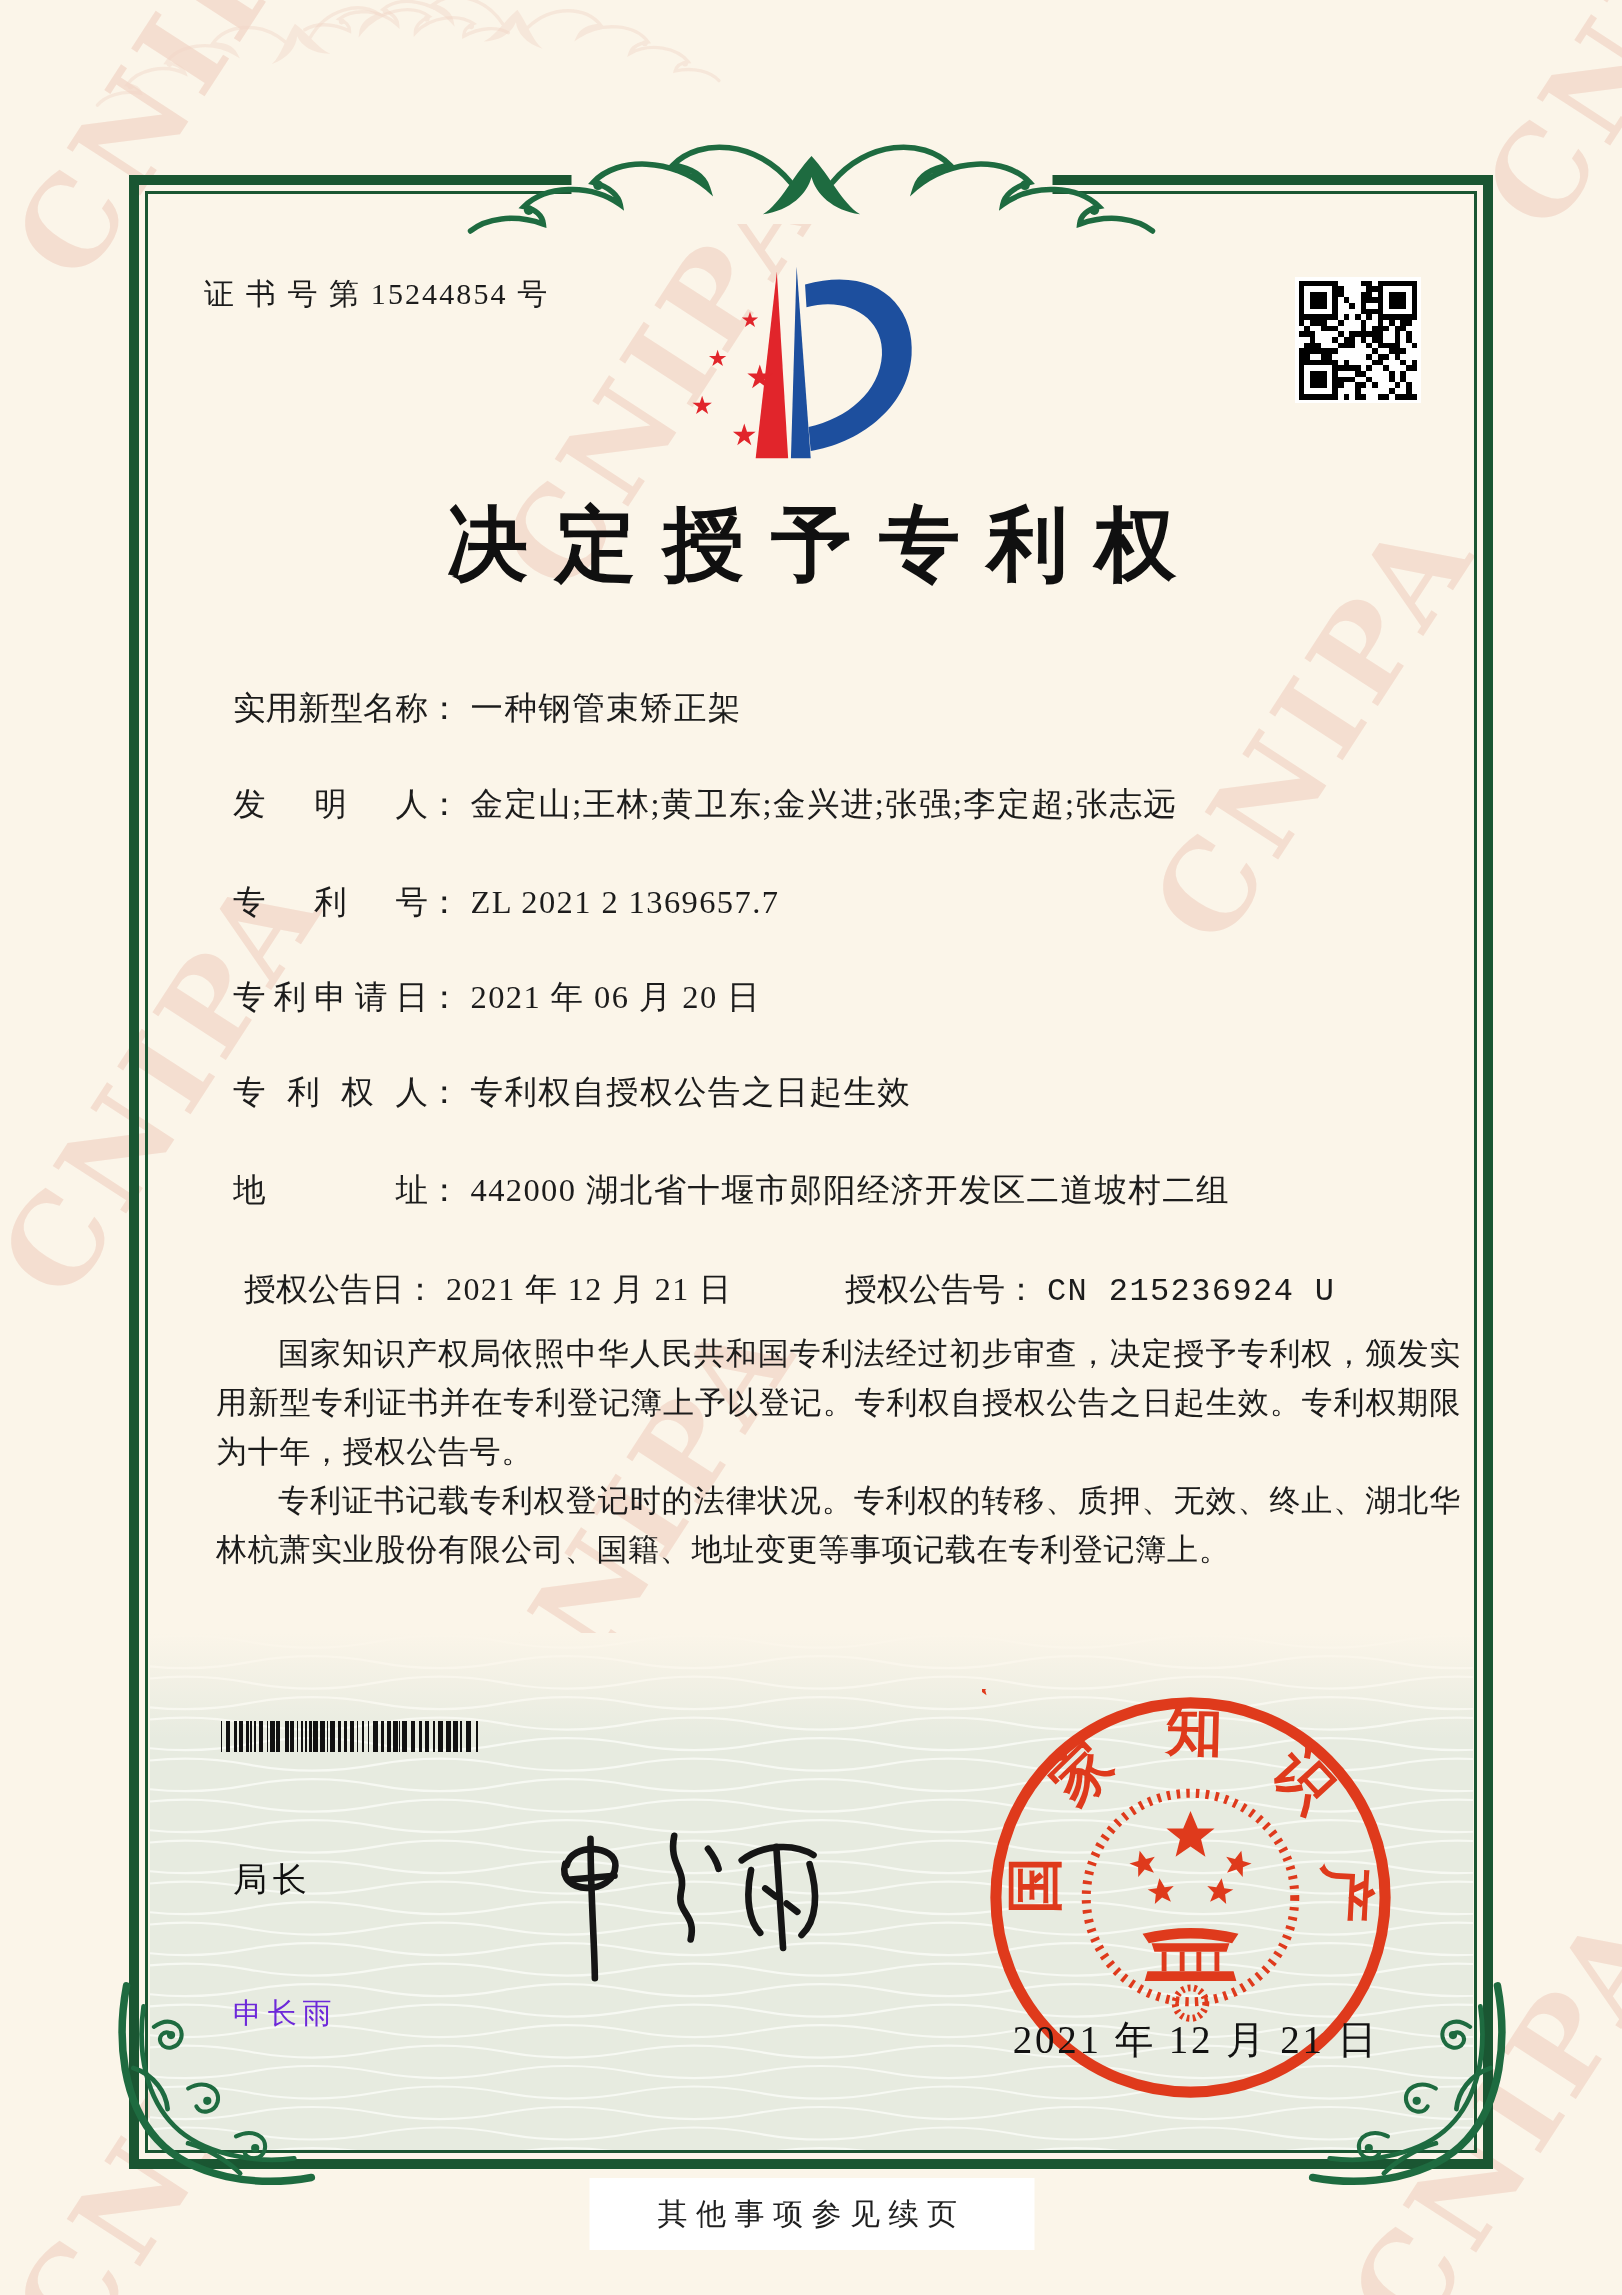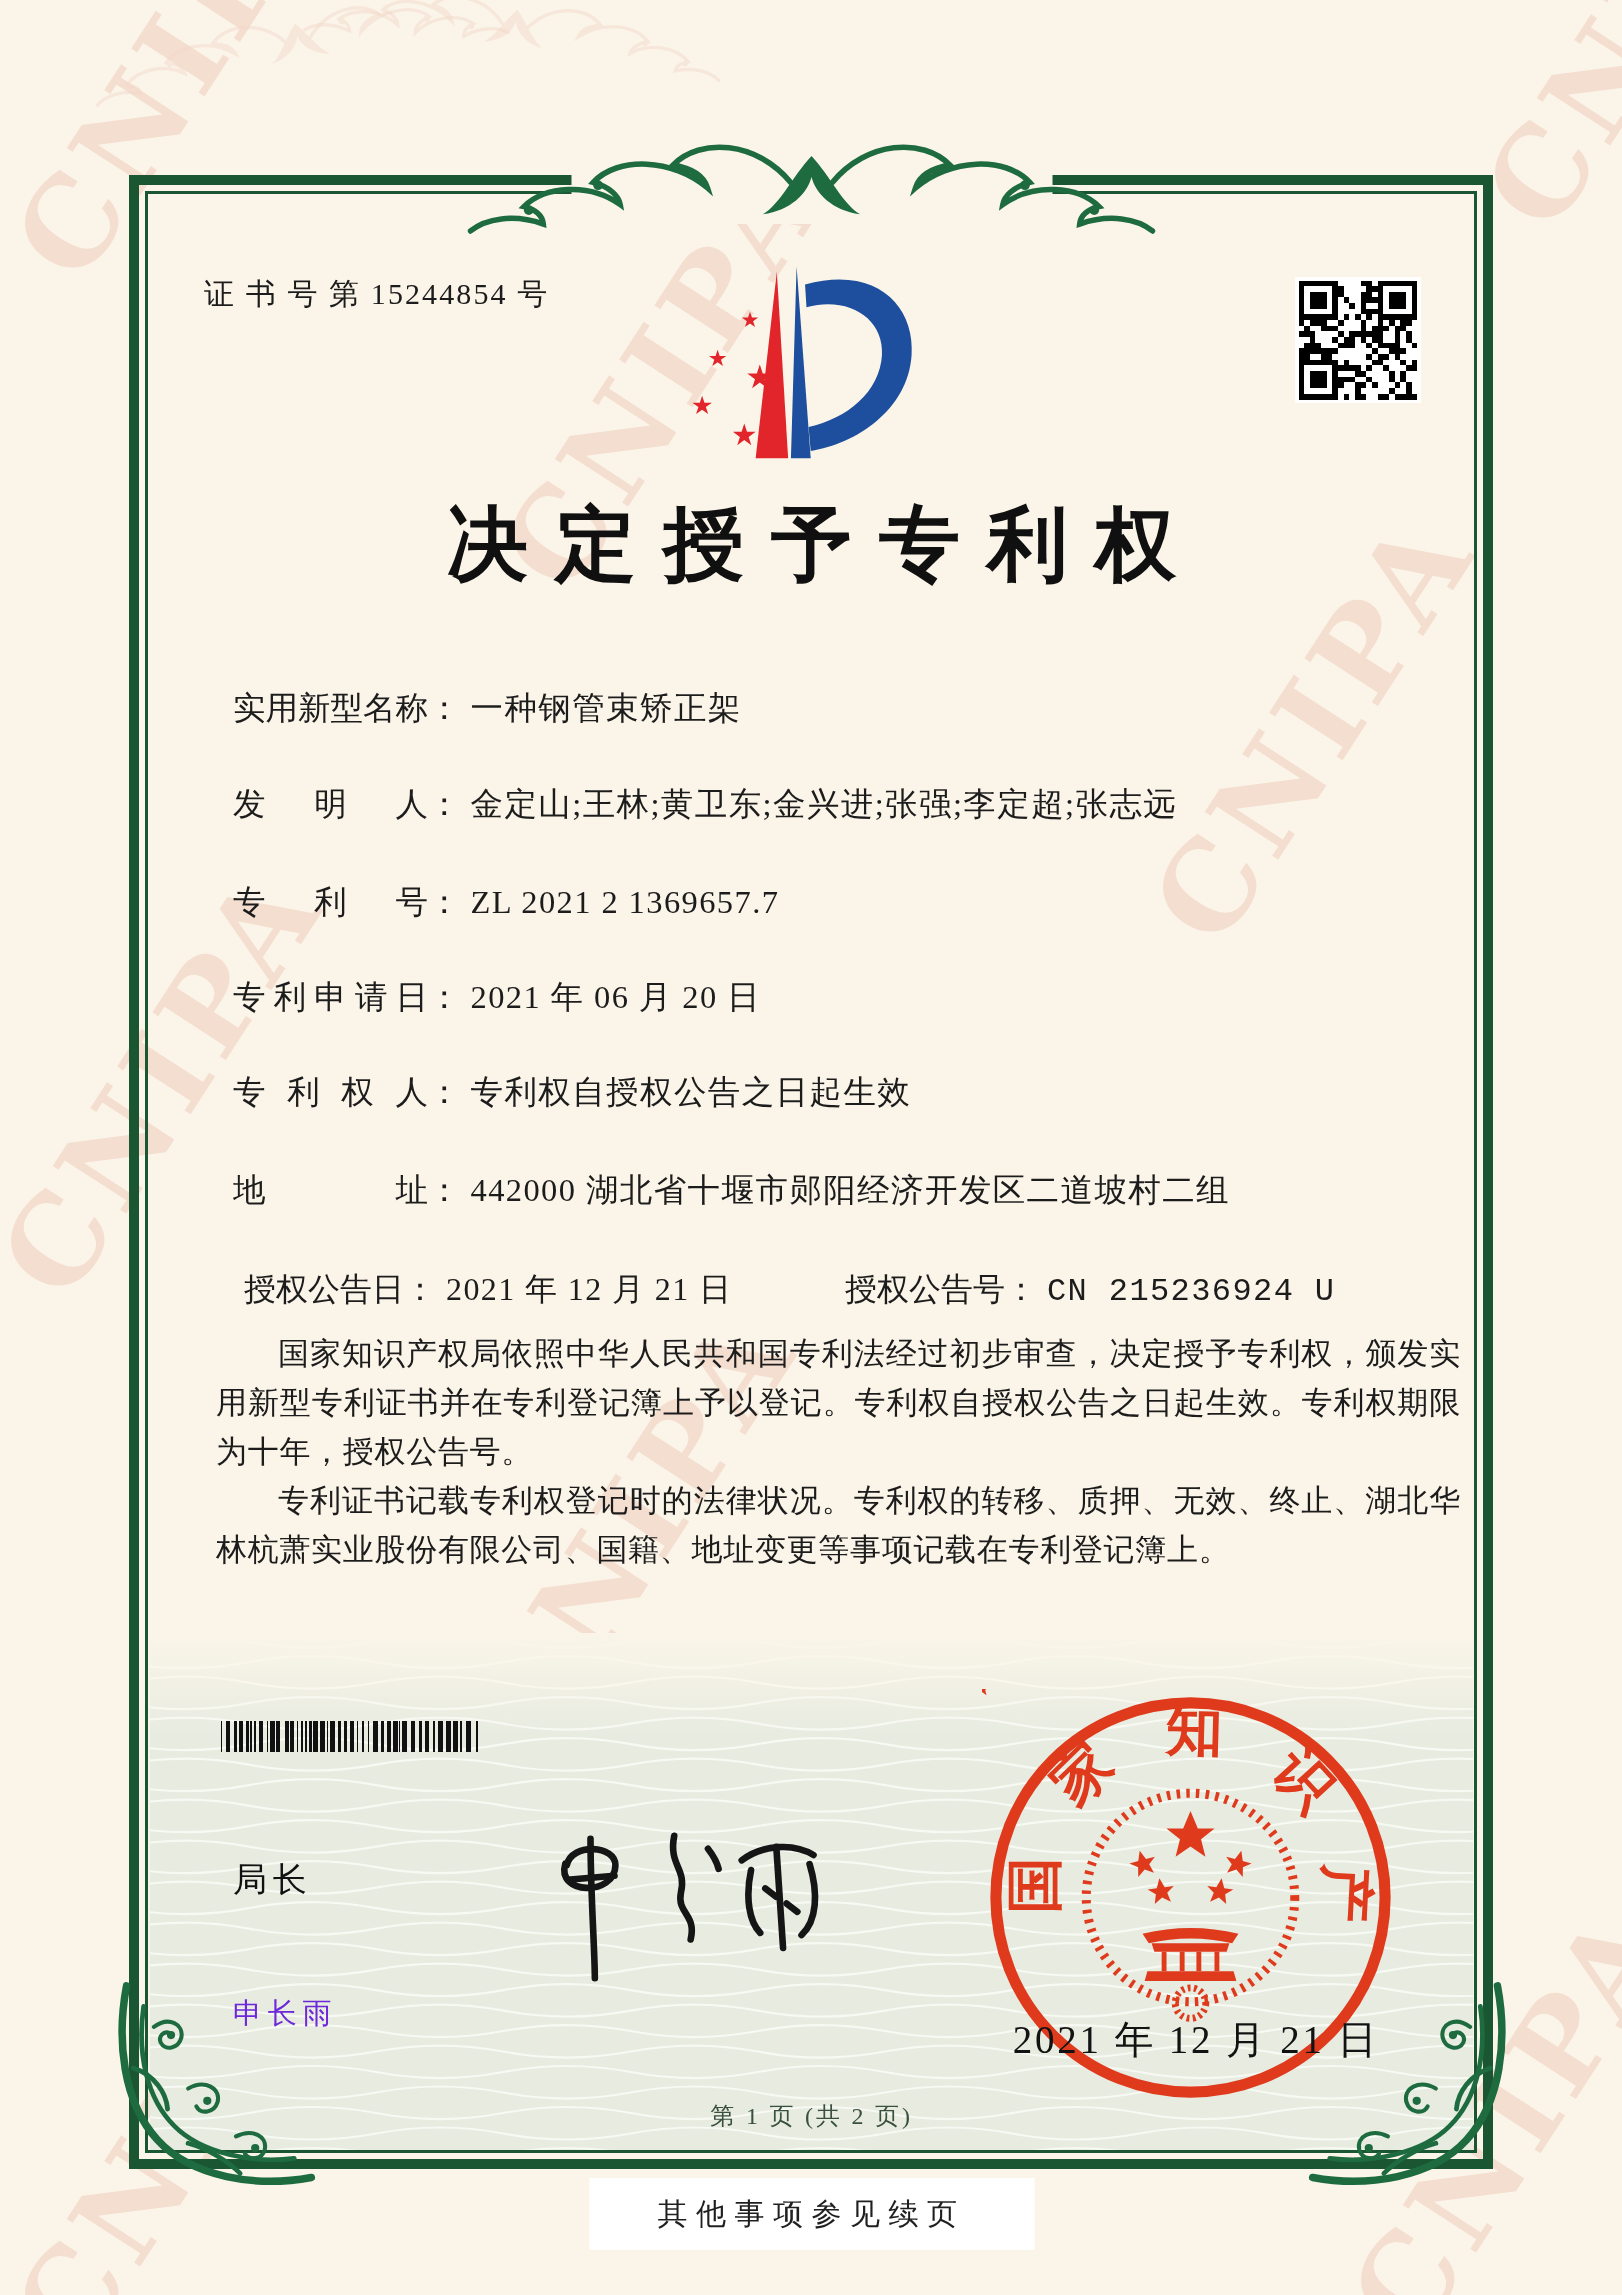--- a/index.html
+++ b/index.html
@@ -777,18 +777,17 @@
         <line x1="262" y1="378" x2="262" y2="406"></line>
         <line x1="288" y1="378" x2="288" y2="406"></line>
         <line x1="312" y1="378" x2="312" y2="406"></line>
         <line x1="338" y1="378" x2="338" y2="406"></line>
       </g>
       <path d="M238,406 L362,406 L366,420 L234,420 Z"></path>
     </g>
   </svg>
   <div class="abs" id="seal-date">2021 年 12 月 21 日</div>
 
-  <div class="abs" id="page-num">第 1 页 (共 2 页)</div>
   <div class="abs" id="footer-box"></div>
   <div class="abs" id="footer-note">其他事项参见续页</div>
 
 </div>
 
 
 </body></html>

